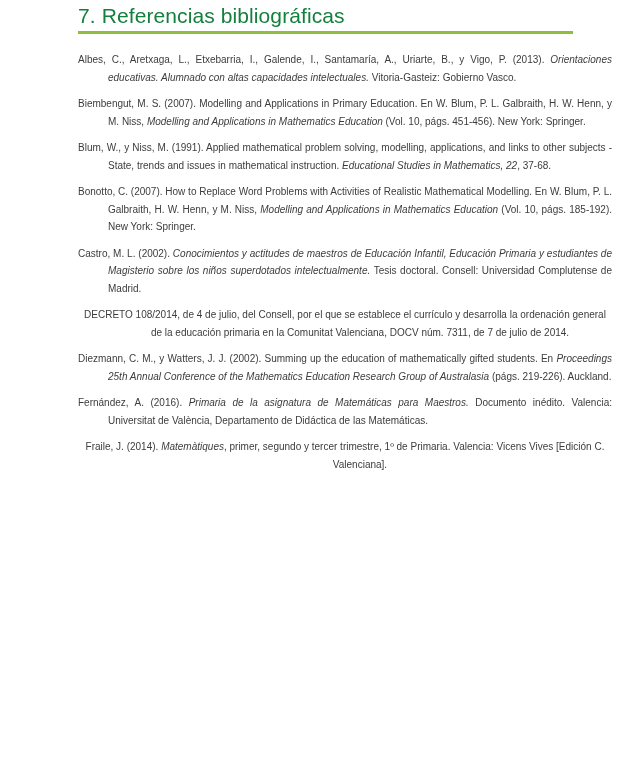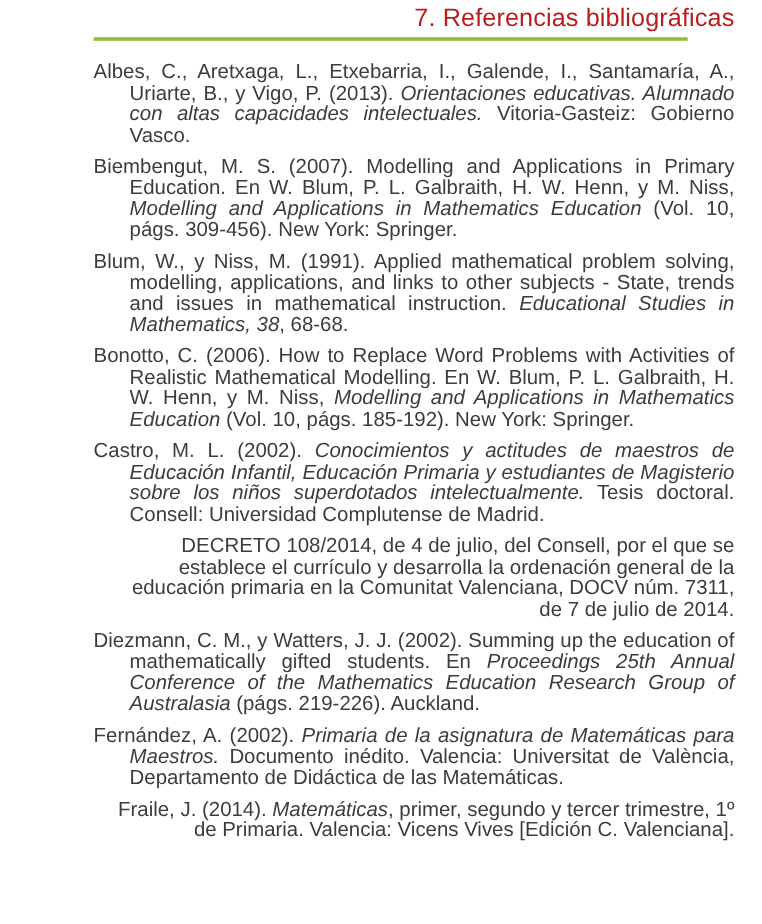--- a/index.html
+++ b/index.html
@@ -24,42 +24,42 @@
     line-height: 25px;
     letter-spacing: 0.1px;
   }
   .title-rule {
     height: 3px;
     width: 495px;
     margin-top: 3px;
   }
   .refs {
     margin-top: 17px;
-    font-size: 17px;
+    font-size: 10px;
     line-height: 17.5px;
   }
   p.ref {
     margin: 0 0 9px 0;
     padding-left: 30px;
     text-indent: -30px;
     text-align: justify;
   }
-  p.ref.left { text-align: right; }
+  p.ref.left { text-align: center; }
   p.ref i { font-style: italic; }
 </style>
 </head>
 <body style="background: rgb(255, 255, 255); color: rgb(60, 60, 60);">
 
 <div class="page">
-  <h1 class="section-title" style="color: #b91c1c; text-align: right;">7. Referencias bibliográficas</h1>
+  <h1 class="section-title" style="color: #15803d;">7. Referencias bibliográficas</h1>
   <div class="title-rule" style="background: rgb(141, 190, 63);"></div>
   <div class="refs" id="references-list">
       <p class="ref"><span>Albes, C., Aretxaga, L., Etxebarria, I., Galende, I., Santamaría, A., Uriarte, B., y Vigo, P. (2013). </span><i>Orientaciones educativas. Alumnado con altas capacidades intelectuales.</i><span> Vitoria-Gasteiz: Gobierno Vasco.</span></p>
-      <p class="ref"><span>Biembengut, M. S. (2007). Modelling and Applications in Primary Education. En W. Blum, P. L. Galbraith, H. W. Henn, y M. Niss, </span><i>Modelling and Applications in Mathematics Education</i><span> (Vol. 10, págs. 309-456). New York: Springer.</span></p>
-      <p class="ref"><span>Blum, W., y Niss, M. (1991). Applied mathematical problem solving, modelling, applications, and links to other subjects - State, trends and issues in mathematical instruction. </span><i>Educational Studies in Mathematics, 38</i><span>, 68-68.</span></p>
-      <p class="ref"><span>Bonotto, C. (2006). How to Replace Word Problems with Activities of Realistic Mathematical Modelling. En W. Blum, P. L. Galbraith, H. W. Henn, y M. Niss, </span><i>Modelling and Applications in Mathematics Education</i><span> (Vol. 10, págs. 185-192). New York: Springer.</span></p>
+      <p class="ref"><span>Biembengut, M. S. (2007). Modelling and Applications in Primary Education. En W. Blum, P. L. Galbraith, H. W. Henn, y M. Niss, </span><i>Modelling and Applications in Mathematics Education</i><span> (Vol. 10, págs. 451-456). New York: Springer.</span></p>
+      <p class="ref"><span>Blum, W., y Niss, M. (1991). Applied mathematical problem solving, modelling, applications, and links to other subjects - State, trends and issues in mathematical instruction. </span><i>Educational Studies in Mathematics, 22</i><span>, 37-68.</span></p>
+      <p class="ref"><span>Bonotto, C. (2007). How to Replace Word Problems with Activities of Realistic Mathematical Modelling. En W. Blum, P. L. Galbraith, H. W. Henn, y M. Niss, </span><i>Modelling and Applications in Mathematics Education</i><span> (Vol. 10, págs. 185-192). New York: Springer.</span></p>
       <p class="ref"><span>Castro, M. L. (2002). </span><i>Conocimientos y actitudes de maestros de Educación Infantil, Educación Primaria y estudiantes de Magisterio sobre los niños superdotados intelectualmente.</i><span> Tesis doctoral. Consell: Universidad Complutense de Madrid.</span></p>
       <p class="ref left"><span>DECRETO 108/2014, de 4 de julio, del Consell, por el que se establece el currículo y desarrolla la ordenación general de la educación primaria en la Comunitat Valenciana, DOCV núm. 7311, de 7 de julio de 2014.</span></p>
       <p class="ref"><span>Diezmann, C. M., y Watters, J. J. (2002). Summing up the education of mathematically gifted students. En </span><i>Proceedings 25th Annual Conference of the Mathematics Education Research Group of Australasia</i><span> (págs. 219-226). Auckland.</span></p>
-      <p class="ref"><span>Fernández, A. (2002). </span><i>Primaria de la asignatura de Matemáticas para Maestros.</i><span> Documento inédito. Valencia: Universitat de València, Departamento de Didáctica de las Matemáticas.</span></p>
-      <p class="ref left"><span>Fraile, J. (2014). </span><i>Matemáticas</i><span>, primer, segundo y tercer trimestre, 1º de Primaria. Valencia: Vicens Vives [Edición C. Valenciana].</span></p>
+      <p class="ref"><span>Fernández, A. (2016). </span><i>Primaria de la asignatura de Matemáticas para Maestros.</i><span> Documento inédito. Valencia: Universitat de València, Departamento de Didáctica de las Matemáticas.</span></p>
+      <p class="ref left"><span>Fraile, J. (2014). </span><i>Matemàtiques</i><span>, primer, segundo y tercer trimestre, 1º de Primaria. Valencia: Vicens Vives [Edición C. Valenciana].</span></p>
     </div>
 </div>
 
 </body></html>

